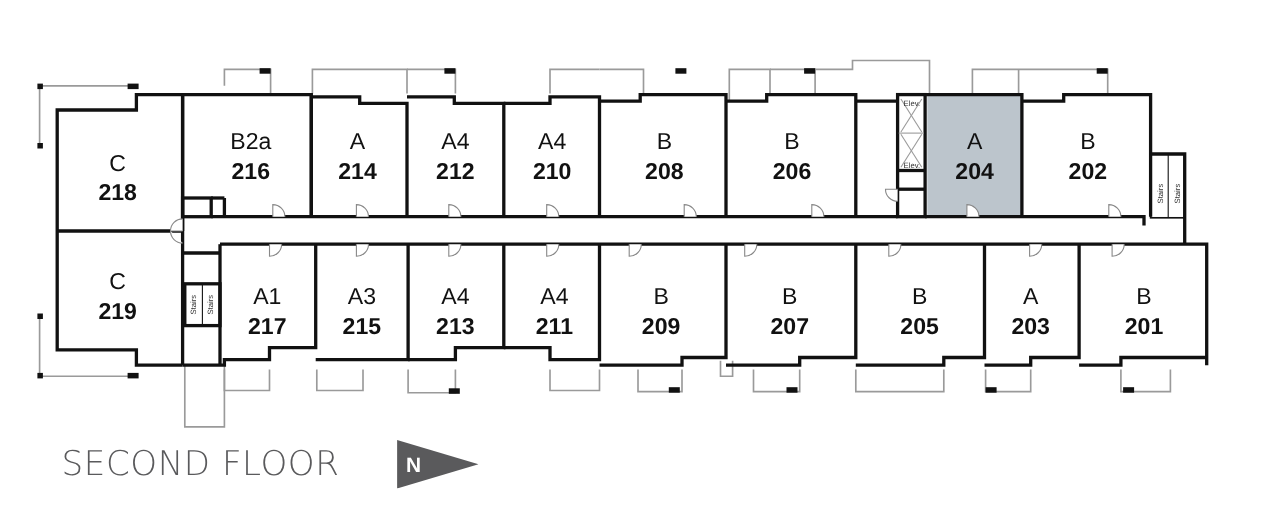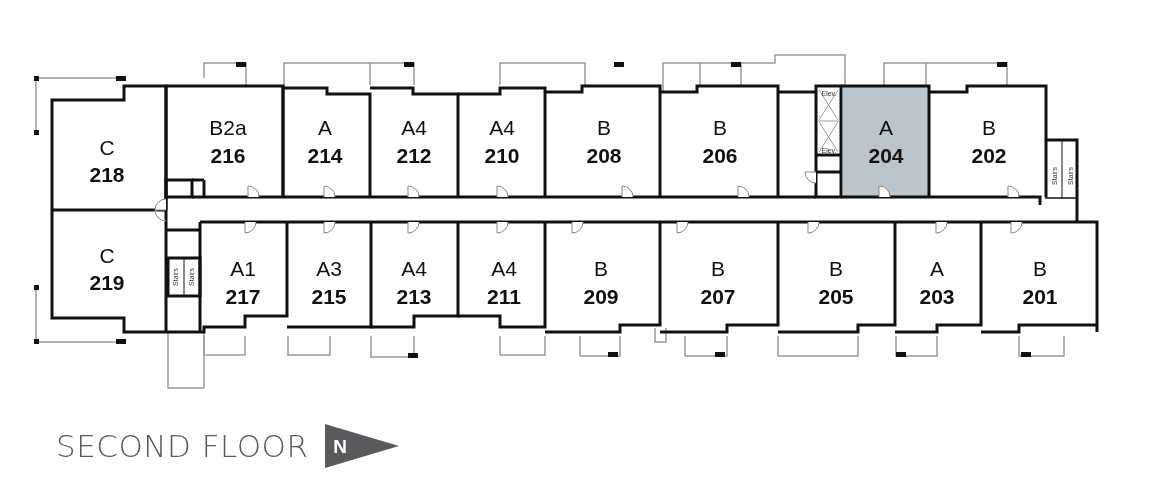--- a/index.html
+++ b/index.html
@@ -7,21 +7,21 @@
   #plan { position: absolute; left: 0; top: 0; width: 1151px; height: 480px; }
   .wall { stroke: #111111; stroke-width: 3; fill: none; }
   .thin { stroke: #9a9a9a; stroke-width: 1.5; fill: none; }
   .post { fill: #111111; }
   .unit-bg { fill: #ffffff; }
   .unit-bg.hl { fill: #bcc5cc; }
   .type-label { font-family: "Liberation Sans", sans-serif; font-size: 21px; fill: #111; text-anchor: middle; }
   .num-label { font-family: "Liberation Sans", sans-serif; font-weight: bold; font-size: 21px; fill: #111; text-anchor: middle; }
   .small-label { font-family: "Liberation Sans", sans-serif; font-size: 7px; fill: #333; text-anchor: middle; }
   .door { stroke: #888; stroke-width: 1; fill: #fff; }
-  #footer { position: absolute; left: 56px; top: 424px; height: 44px; display: flex; align-items: center; }
+  #footer { position: absolute; left: 56px; top: 400px; height: 44px; display: flex; align-items: center; gap: 36px; }
   #floor-title { font-family: "DejaVu Sans", sans-serif; font-size: 31px; color: #5a5a5c; letter-spacing: 0.5px; font-weight: 300; }
   #north { margin-left: 14px; width: 76px; height: 44px; position: relative; }
 </style>
 </head>
 <body>
 
 <svg id="plan" viewBox="0 0 1151 480">
 
   <g>
     <polyline class="thin" points="36,78 36,133"></polyline>

